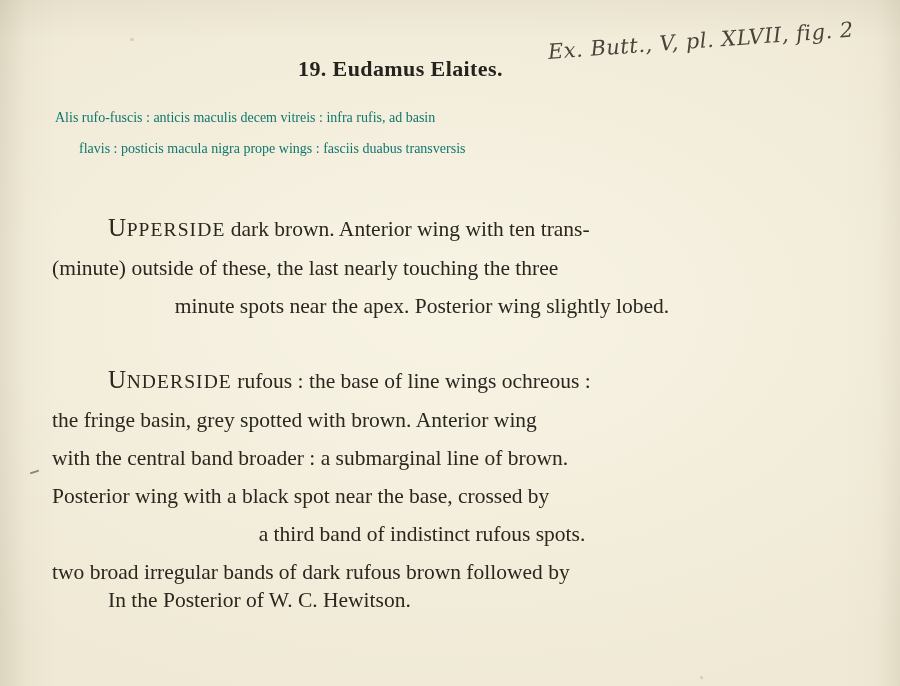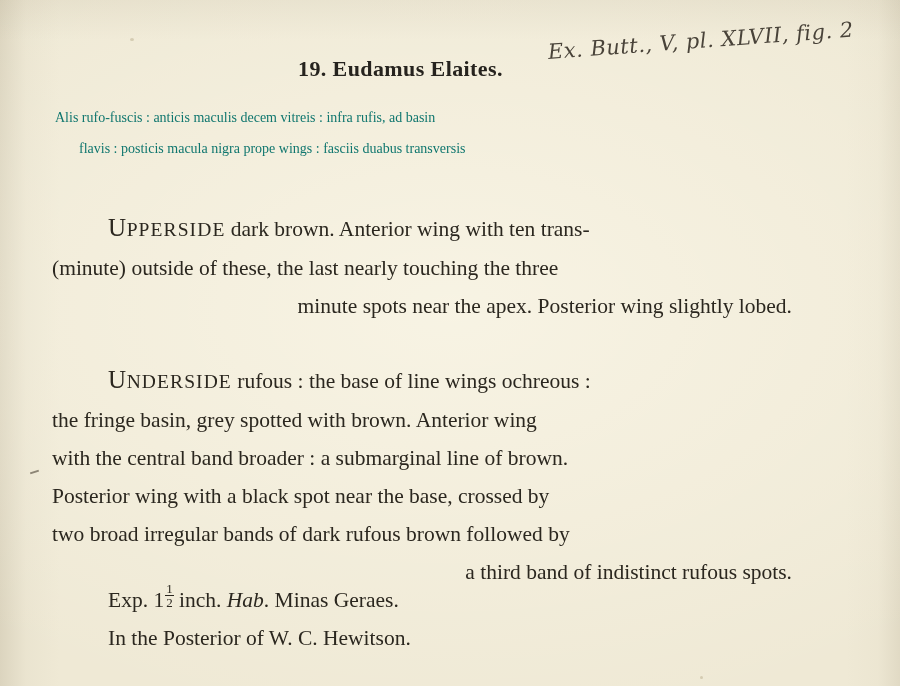--- a/index.html
+++ b/index.html
@@ -92,21 +92,21 @@
     font-size: 21.5px;
     line-height: 38px;
     color: #2b271f;
     text-align: justify;
   }
   .para .line {
     display: block;
     white-space: nowrap;
   }
   .para .line.last {
-    text-align: right;
+    text-align: center;
   }
   .indent-first {
     display: inline-block;
     width: 56px;
   }
   .smallcaps {
     font-variant: small-caps;
     letter-spacing: 0.6px;
   }
   .sc {
@@ -189,26 +189,25 @@
     <span class="line"><span class="indent-first"></span><span class="smallcaps sc">U</span><span class="smallcaps screst">PPERSIDE</span><span> dark brown.   Anterior wing with ten trans-</span></span>
     <span class="line">(minute) outside of these, the last nearly touching the three</span>
     <span class="line last">minute spots near the apex.   Posterior wing slightly lobed.</span>
   </div>
 
   <div class="para" id="para-underside">
     <span class="line"><span class="indent-first"></span><span class="smallcaps sc">U</span><span class="smallcaps screst">NDERSIDE</span><span> rufous :  the  base  of  line  wings  ochreous :</span></span>
     <span class="line">the  fringe  basin,  grey  spotted  with  brown.   Anterior  wing</span>
     <span class="line">with the central band broader : a submarginal line of brown.</span>
     <span class="line">Posterior  wing  with  a  black  spot  near  the  base,  crossed  by</span>
+    <span class="line last">a third band of indistinct rufous spots.</span>
     <span class="line">two  broad  irregular  bands  of  dark  rufous  brown  followed  by</span>
-    <span class="line last">a third band of indistinct rufous spots.</span>
   </div>
 
   <div class="para" id="para-exp">
-    <span class="exp-line"><span>Exp. 1</span><span class="frac"><span class="num">1</span><span class="den">2</span></span><span> inch.   </span><span class="ital">Hab</span><span>. Minas Geraes.</span></span>
     <span class="coll-line">In the Posterior of W. C. Hewitson.</span>
   </div>
 
   <div class="tick"></div>
   <div class="speck" style="left:130px; top:22px; width:4px; height:3px;"></div>
   <div class="speck" style="left:700px; top:660px; width:3px; height:3px;"></div>
   <div class="speck" style="left:300px; top:672px; width:5px; height:2px;"></div>
 </div>
 
 </body></html>

